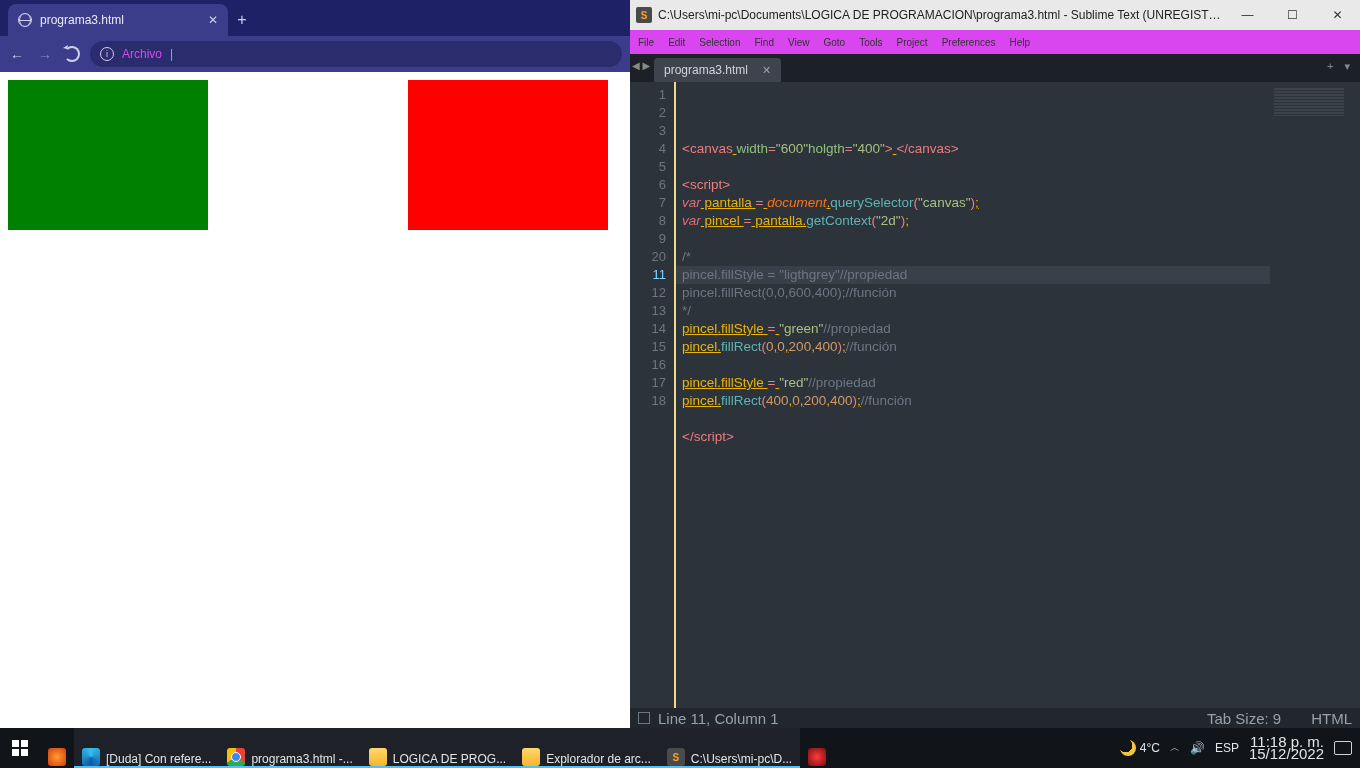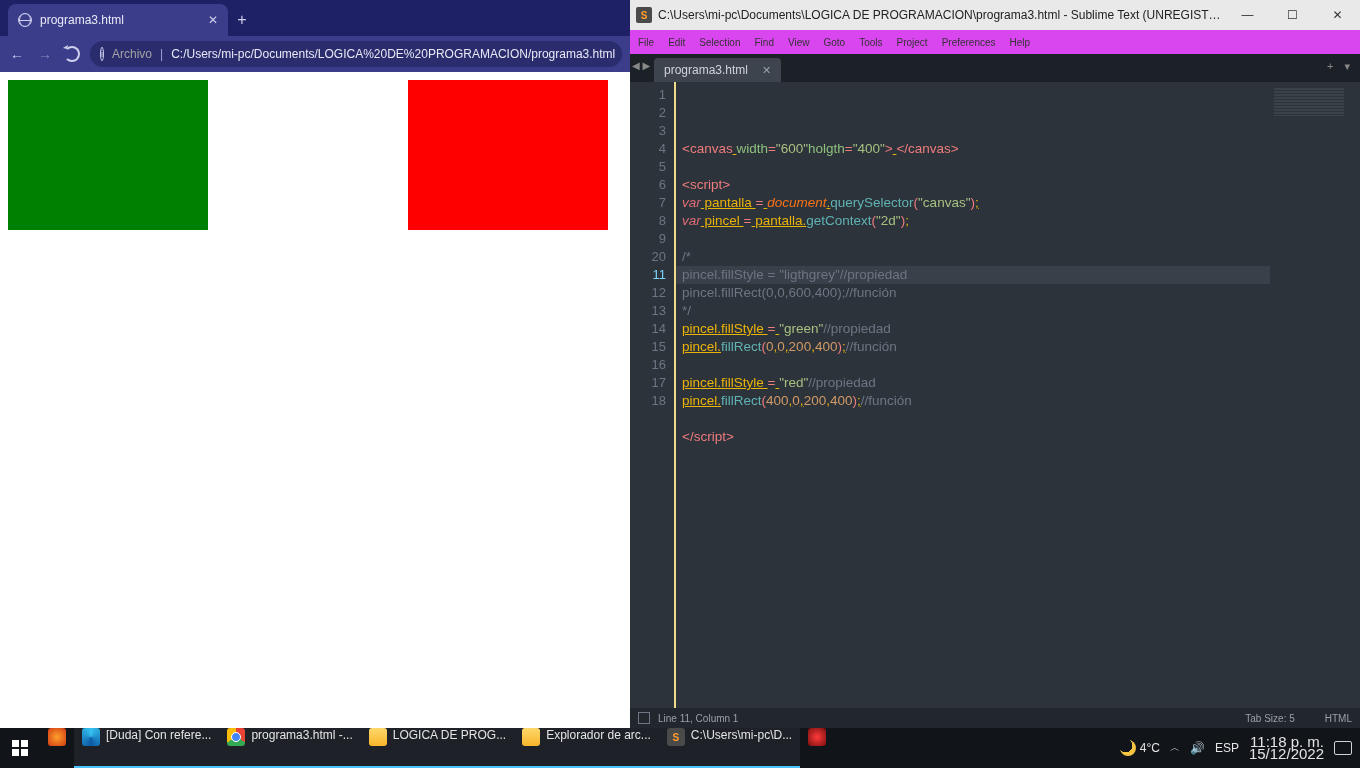--- a/index.html
+++ b/index.html
@@ -14,21 +14,21 @@
   .chrome-tab .globe::before { content:""; position:absolute; inset:0; border-left:1.2px solid #cfd0ee; border-right:1.2px solid #cfd0ee; border-radius:50%; }
   .chrome-tab .globe::after { content:""; position:absolute; left:0; right:0; top:50%; border-top:1.2px solid #cfd0ee; }
   .chrome-tab .close { margin-left:auto; font-size:12px; color:#cfd0ee; }
   .chrome-newtab { color:#cfd0ee; font-size:16px; width:28px; text-align:center; height:32px; line-height:32px; }
   .chrome-toolbar { height:36px; background:#3b3d8a; display:flex; align-items:center; gap:10px; padding:0 8px; color:#cfd0ee; }
   .arrow { font-size:14px; width:18px; text-align:center; }
   .reload { width:16px; height:16px; border:2px solid #cfd0ee; border-left-color:transparent; border-radius:50%; position:relative; }
   .reload::after { content:""; position:absolute; left:-2px; top:-2px; border:3px solid transparent; border-top-color:#cfd0ee; transform:rotate(-30deg); }
   .omnibox { flex:1; background:#2a2c6d; height:26px; border-radius:13px; display:flex; align-items:center; padding:0 10px; gap:8px; font-size:12px; color:#cfd0ee; overflow:hidden; white-space:nowrap; }
   .omnibox .info { width:14px; height:14px; border:1.2px solid #cfd0ee; border-radius:50%; display:flex; align-items:center; justify-content:center; font-size:9px; }
-  .omnibox .archivo { color:#a3a3a3; }
+  .omnibox .archivo { color:#d946ef; }
   .omnibox .sep { color:#9fa2d4; }
   .omnibox .url { color:#e8e9f5; }
 
   .page-canvas { position:relative; margin:8px; width:600px; height:150px; background:#fff; }
   .rect { position:absolute; top:0; }
   .rect.green { left:0; width:200px; height:150px; background:green; }
   .rect.red { left:400px; width:200px; height:150px; background:red; }
 
   
   .sublime { position:absolute; left:630px; top:0; width:730px; height:728px; background:#2d333b; color:#c7cbd1; }
@@ -55,29 +55,29 @@
   .at { color:#8ec07c; }      
   .st { color:#a7c080; }      
   .kw { color:#e06c75; font-style:italic; }
   .vr { color:#f97316; font-style:italic; }
   .id { color:#eab308;text-decoration:underline; }
   .fn { color:#5fb3b3; }
   .nm { color:#d19a66; }
   .cm { color:#6c7683; }
   .minimap { width:90px; background:#2d333b; position:relative; }
   .minimap .mm { position:absolute; left:4px; top:6px; width:70px; height:28px; background:linear-gradient(#4a5059 2px, transparent 2px) 0 0/100% 3px; opacity:.5;}
-  .st-status { height:20px; background:#22272e; display:flex; align-items:center; font-size:10px; color:#9aa0a8; padding:0 8px; }
+  .st-status { height:20px; background:#22272e; display:flex; align-items:center; font-size:15px; color:#9aa0a8; padding:0 8px; }
   .st-status .sp { flex:1; }
 
   
   .taskbar { position:absolute; left:0; bottom:0; width:1360px; height:40px; background:#111418; display:flex; align-items:center; color:#e4e4e4; font-size:12px; }
   .tb-start { width:40px; height:40px; display:flex; align-items:center; justify-content:center; }
   .win-logo { width:16px; height:16px; display:grid; grid-template-columns:1fr 1fr; grid-template-rows:1fr 1fr; gap:1.5px; }
   .win-logo span { background:#fff; }
-  .tb-item { height:40px; display:flex; align-items:flex-start; gap:6px; padding:0 8px; border-bottom:2px solid transparent; max-width:160px; }
+  .tb-item { height:40px; display:flex; align-items:flex-end; gap:6px; padding:0 8px; border-bottom:2px solid transparent; max-width:160px; }
   .tb-item.open { background:#1e2228; border-bottom-color:#4cc2ff; }
   .tb-item .ico { width:18px; height:18px; border-radius:3px; flex-shrink:0; }
   .tb-item .lbl { white-space:nowrap; overflow:hidden; text-overflow:ellipsis; }
   .tray { margin-left:auto; display:flex; align-items:center; gap:10px; padding-right:8px; }
   .tray .weather { display:flex; align-items:center; gap:4px; }
   .moon { width:16px; height:16px; border-radius:50%; background:radial-gradient(circle at 35% 35%, transparent 45%, #f5c542 46%); }
   .chev { font-size:10px; }
   .spk, .net { font-size:12px; }
   .clock { text-align:right; font-size:15px; line-height:12px; }
   .notif { width:18px; height:14px; border:1.4px solid #cfd3d8; border-radius:2px; }
@@ -105,21 +105,20 @@
       <div class="chrome-newtab">+</div>
     </div>
     <div class="chrome-toolbar">
       <span class="arrow">←</span>
       <span class="arrow" style="color:#8789c0">→</span>
       <span class="reload"></span>
       <div class="omnibox">
         <span class="info">i</span>
         <span class="archivo">Archivo</span>
         <span class="sep">|</span>
-        <span class="url">C:/Users/mi-pc/Documents/LOGICA%20DE%20PROGRAMACION/programa3.html</span>
       </div>
     </div>
     <div class="page-canvas">
       <div class="rect green"></div>
       <div class="rect red"></div>
     </div>
   </div>
 
   <div class="sublime">
     <div class="st-titlebar">
@@ -178,21 +177,21 @@
         <div class="lines" id="code-lines"><div><span class="p">&lt;</span><span class="tg">canvas</span><span class="id"> </span><span class="at">width</span><span class="p">=</span><span class="st">"600"</span><span class="at">holgth</span><span class="p">=</span><span class="st">"400"</span><span class="p">&gt;</span><span class="id"> </span><span class="p">&lt;/</span><span class="tg">canvas</span><span class="p">&gt;</span></div><div>&nbsp;</div><div><span class="p">&lt;</span><span class="tg">script</span><span class="p">&gt;</span></div><div><span class="kw">var</span><span class="id"> pantalla </span><span class="p">=</span><span class="id"> </span><span class="vr">document</span><span class="id">.</span><span class="fn">querySelector</span><span class="p">(</span><span class="st">"canvas"</span><span class="p">)</span><span class="id">;</span></div><div><span class="kw">var</span><span class="id"> pincel </span><span class="p">=</span><span class="id"> pantalla.</span><span class="fn">getContext</span><span class="p">(</span><span class="st">"2d"</span><span class="p">)</span><span class="id">;</span></div><div>&nbsp;</div><div><span class="cm">/*</span></div><div><span class="cm">pincel.fillStyle = "ligthgrey"//propiedad</span></div><div><span class="cm">pincel.fillRect(0,0,600,400);//función</span></div><div><span class="cm">*/</span></div><div><span class="id">pincel.fillStyle </span><span class="p">=</span><span class="id"> </span><span class="st">"green"</span><span class="cm">//propiedad</span></div><div><span class="id">pincel.</span><span class="fn">fillRect</span><span class="p">(</span><span class="nm">0</span><span class="id">,</span><span class="nm">0</span><span class="id">,</span><span class="nm">200</span><span class="id">,</span><span class="nm">400</span><span class="p">)</span><span class="id">;</span><span class="cm">//función</span></div><div>&nbsp;</div><div><span class="id">pincel.fillStyle </span><span class="p">=</span><span class="id"> </span><span class="st">"red"</span><span class="cm">//propiedad</span></div><div><span class="id">pincel.</span><span class="fn">fillRect</span><span class="p">(</span><span class="nm">400</span><span class="id">,</span><span class="nm">0</span><span class="id">,</span><span class="nm">200</span><span class="id">,</span><span class="nm">400</span><span class="p">)</span><span class="id">;</span><span class="cm">//función</span></div><div>&nbsp;</div><div><span class="p">&lt;/</span><span class="tg">script</span><span class="p">&gt;</span></div><div>&nbsp;</div></div>
       </div>
       <div class="minimap">
           <div class="mm"></div>
         </div>
     </div>
     <div class="st-status">
       <span style="width:12px;height:12px;border:1px solid #6c7683;margin-right:8px"></span>
       <span>Line 11, Column 1</span>
       <span class="sp"></span>
-      <span>Tab Size: 5</span>
+      <span>Tab Size: 9</span>
       <span style="width:30px"></span>
       <span>HTML</span>
     </div>
   </div>
 
   <div class="taskbar">
     <div class="tb-start">
       <div class="win-logo">
           <span></span>
           <span></span>

